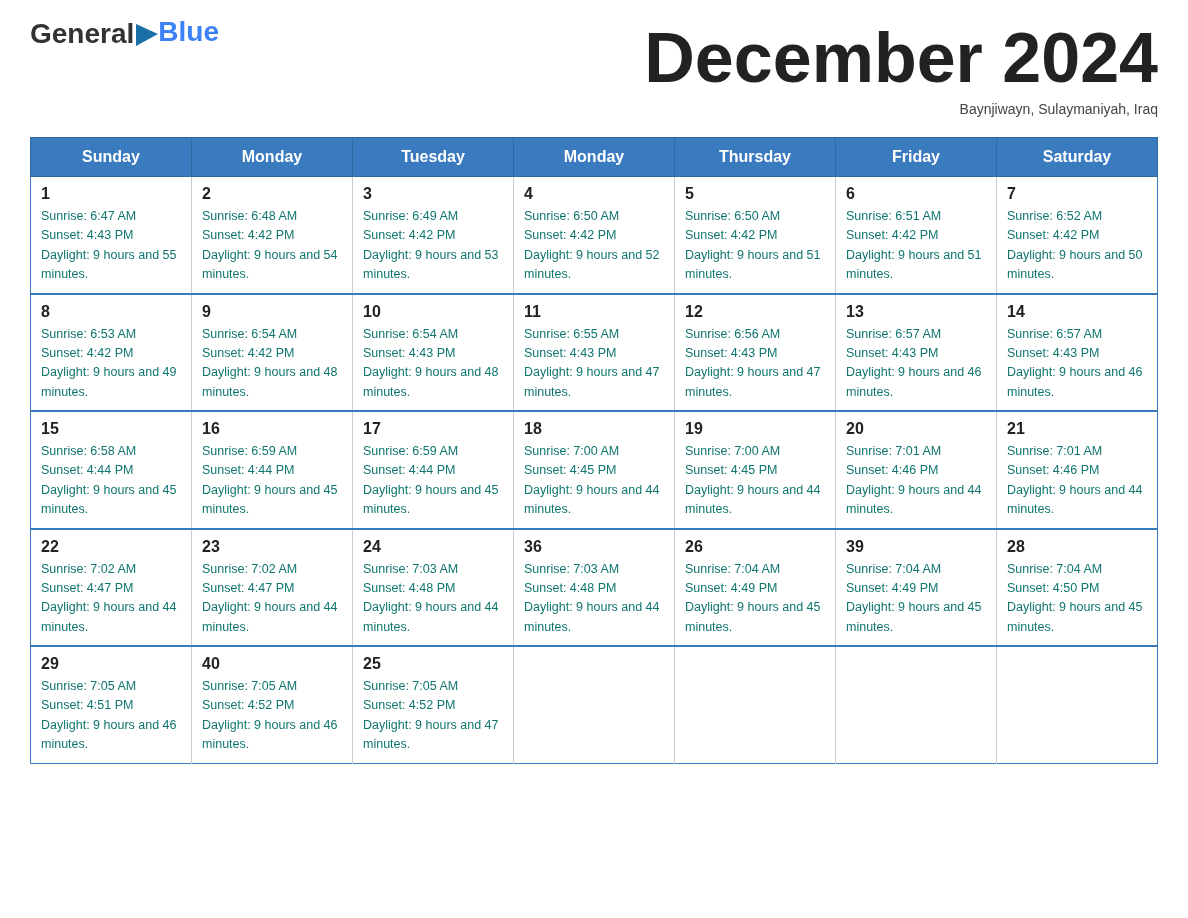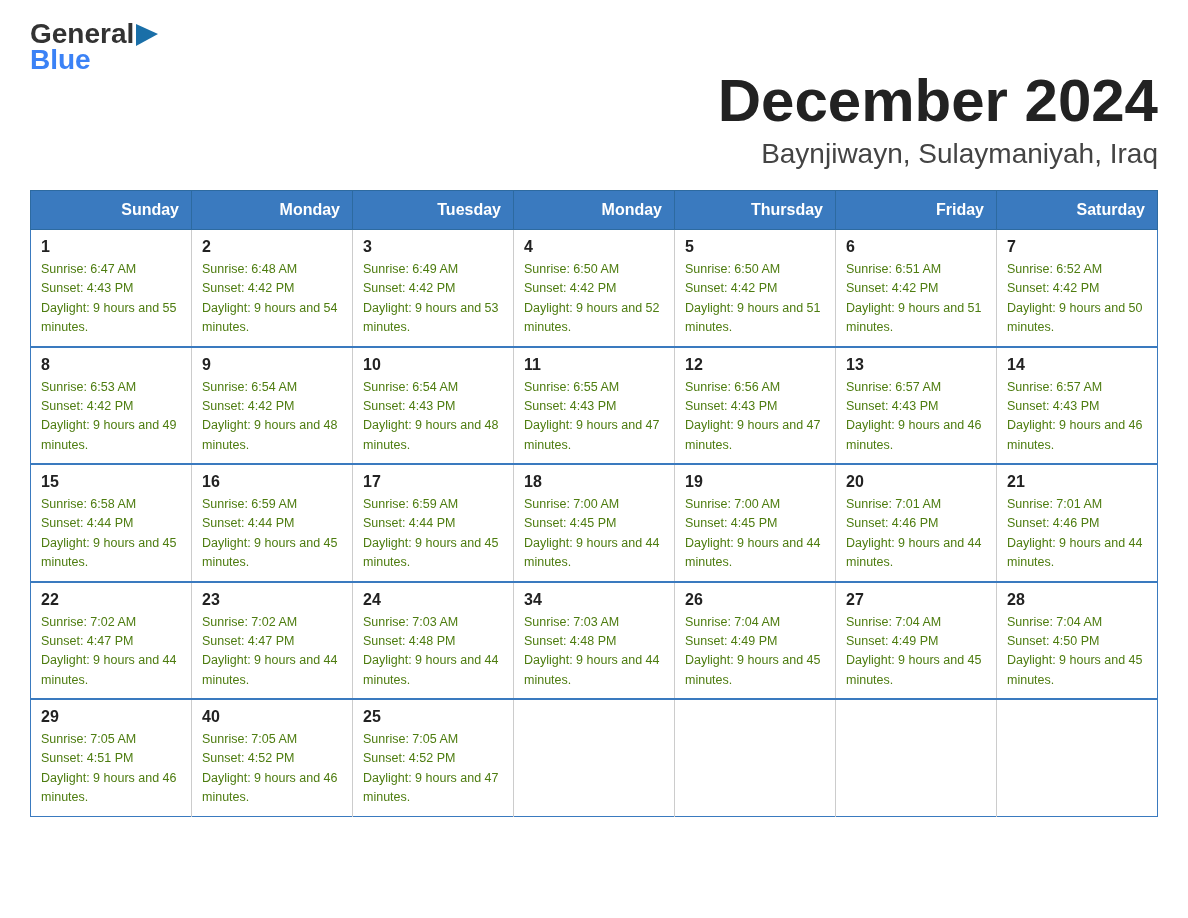--- a/index.html
+++ b/index.html
@@ -11,61 +11,59 @@
       min-height: 918px;
     }
     .header {
       display: flex;
       justify-content: space-between;
       align-items: flex-start;
       margin-bottom: 20px;
     }
     .logo {
       display: flex;
-      flex-direction: column;
       align-items: flex-start;
     }
     .logo-text {
       font-size: 28px;
       font-weight: bold;
       color: #333;
       line-height: 1;
     }
     .logo-blue-word {
       color: #3b82f6;
       font-size: 28px;
       font-weight: bold;
     }
     .logo-row1 { display: flex; align-items: center; }
     .logo-row2 { display: flex; align-items: center; margin-top: -4px; }
     .title-section { text-align: right; }
     .month-title {
-      font-size: 60px;
+      font-size: 70px;
       font-weight: bold;
       color: #222;
       line-height: 1.1;
-      margin-top: 48px;
     }
     .subtitle {
-      font-size: 28px;
+      font-size: 14px;
       color: #444;
       margin-top: 4px;
     }
     .calendar {
       width: 100%;
       border-collapse: collapse;
       border: 1.5px solid #3a7abf;
     }
     .calendar th {
       background-color: #3a7abf;
       color: #fff;
       font-size: 16px;
       font-weight: bold;
       padding: 10px 12px;
-      text-align: right;
+      text-align: center;
       border: 1px solid #2d6aa0;
     }
     .calendar td {
       width: 14.28%;
       vertical-align: top;
       padding: 8px 10px;
       border-right: 1px solid #ccc;
       border-bottom: 2px solid #3a7abf;
       font-size: 13px;
       color: #333;
@@ -76,21 +74,21 @@
     .day-num {
       font-size: 16px;
       font-weight: bold;
       display: block;
       margin-bottom: 4px;
       color: #222;
     }
     .day-info {
       font-size: 12.5px;
       line-height: 1.55;
-      color: #4d7c0f;
+      color: #0f766e;
     }
     .empty-cell { background: #fff; }
   </style>
 </head>
 <body>
 
 <div class="header">
   <div class="logo">
     <div class="logo-row1">
       <span class="logo-text">General</span>
@@ -314,37 +312,37 @@
       </td>
         <td>
         <span class="day-num">24</span>
         <div class="day-info">
           Sunrise: 7:03 AM<br>
           Sunset: 4:48 PM<br>
           Daylight: 9 hours and 44 minutes.
         </div>
       </td>
         <td>
-        <span class="day-num">34</span>
+        <span class="day-num">36</span>
         <div class="day-info">
           Sunrise: 7:03 AM<br>
           Sunset: 4:48 PM<br>
           Daylight: 9 hours and 44 minutes.
         </div>
       </td>
         <td>
         <span class="day-num">26</span>
         <div class="day-info">
           Sunrise: 7:04 AM<br>
           Sunset: 4:49 PM<br>
           Daylight: 9 hours and 45 minutes.
         </div>
       </td>
         <td>
-        <span class="day-num">27</span>
+        <span class="day-num">39</span>
         <div class="day-info">
           Sunrise: 7:04 AM<br>
           Sunset: 4:49 PM<br>
           Daylight: 9 hours and 45 minutes.
         </div>
       </td>
         <td>
         <span class="day-num">28</span>
         <div class="day-info">
           Sunrise: 7:04 AM<br>

